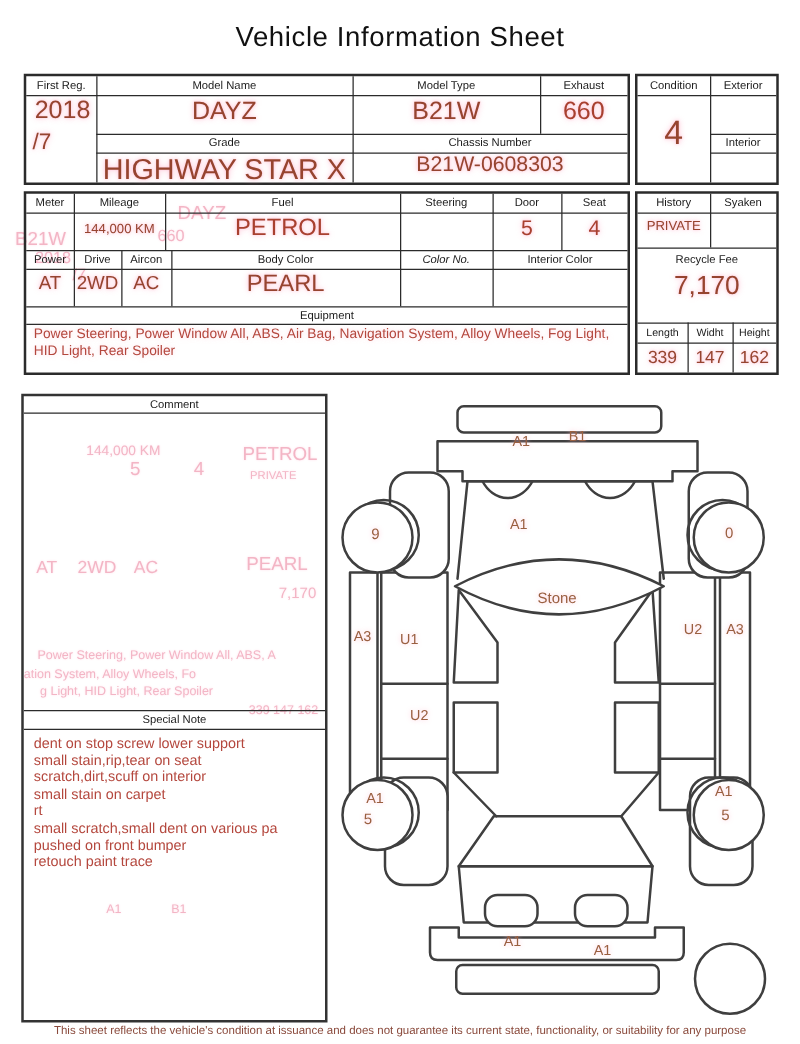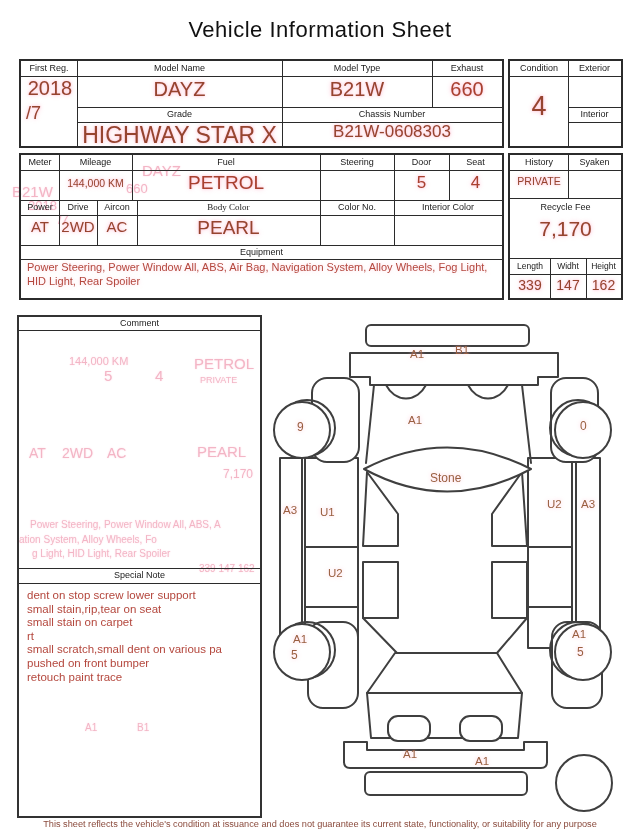--- a/index.html
+++ b/index.html
@@ -109,22 +109,22 @@
     <div class="hdr" style="left:428px;top:0;width:53px;">Seat</div>
 
     <div class="val" style="left:38px;top:22px;width:73px;font-size:10.5px;">144,000 KM</div>
     <div class="val valred" style="left:111px;top:17px;width:188px;font-size:19px;">PETROL</div>
     <div class="val valred" style="left:373px;top:18px;width:55px;font-size:17px;">5</div>
     <div class="val valred" style="left:428px;top:18px;width:53px;font-size:17px;">4</div>
 
     <div class="hdr" style="left:0;top:45px;width:38px;">Power</div>
     <div class="hdr" style="left:38px;top:45px;width:38px;">Drive</div>
     <div class="hdr" style="left:76px;top:45px;width:40px;">Aircon</div>
-    <div class="hdr" style="left:116px;top:45px;width:183px;font-family:Liberation Serif, serif;">Body Color</div>
-    <div class="hdr" style="left:299px;top:45px;width:74px;">Color No.</div>
+    <div class="hdr" style="left:116px;top:45px;width:183px;">Body Color</div>
+    <div class="hdr" style="left:299px;top:45px;width:74px;font-style:italic;">Color No.</div>
     <div class="hdr" style="left:373px;top:45px;width:108px;">Interior Color</div>
 
     <div class="val" style="left:0;top:63px;width:38px;font-size:15px;">AT</div>
     <div class="val" style="left:38px;top:63px;width:38px;font-size:15px;">2WD</div>
     <div class="val" style="left:76px;top:63px;width:40px;font-size:15px;">AC</div>
     <div class="val" style="left:116px;top:62px;width:183px;font-size:19px;">PEARL</div>
 
     <div class="hdr" style="left:0;top:90px;width:481px;height:14px;line-height:14px;">Equipment</div>
     <div class="equip">Power Steering, Power Window  All, ABS, Air Bag, Navigation System, Alloy Wheels, Fog Light, HID Light, Rear Spoiler</div>
   </div>
@@ -173,20 +173,21 @@
     <div class="ghost" style="left:13px;top:231px;font-size:10px;">g Light, HID Light, Rear Spoiler</div>
     <div class="ghost" style="left:180px;top:246px;font-size:10px;">339 147 162</div>
 
     <div class="ln" style="left:0;top:251px;width:241px;height:1px;"></div>
     <div class="hdr" style="left:0;top:252px;width:241px;height:13px;line-height:13px;">Special Note</div>
     <div class="ln" style="left:0;top:266px;width:241px;height:1px;"></div>
 
     <div class="abs" style="left:8px;top:272px;width:230px;">
       <div class="note-line">dent on stop screw lower support</div>
       <div class="note-line">small stain,rip,tear on seat</div>
+      <div class="note-line">scratch,dirt,scuff on interior</div>
       <div class="note-line">small stain on carpet</div>
       <div class="note-line">rt</div>
       <div class="note-line">small scratch,small dent on various pa</div>
       <div class="note-line">pushed on front bumper</div>
       <div class="note-line">retouch paint trace</div>
     </div>
 
     <div class="ghost" style="left:66px;top:405px;font-size:10px;">A1</div>
     <div class="ghost" style="left:118px;top:405px;font-size:10px;">B1</div>
   </div>

